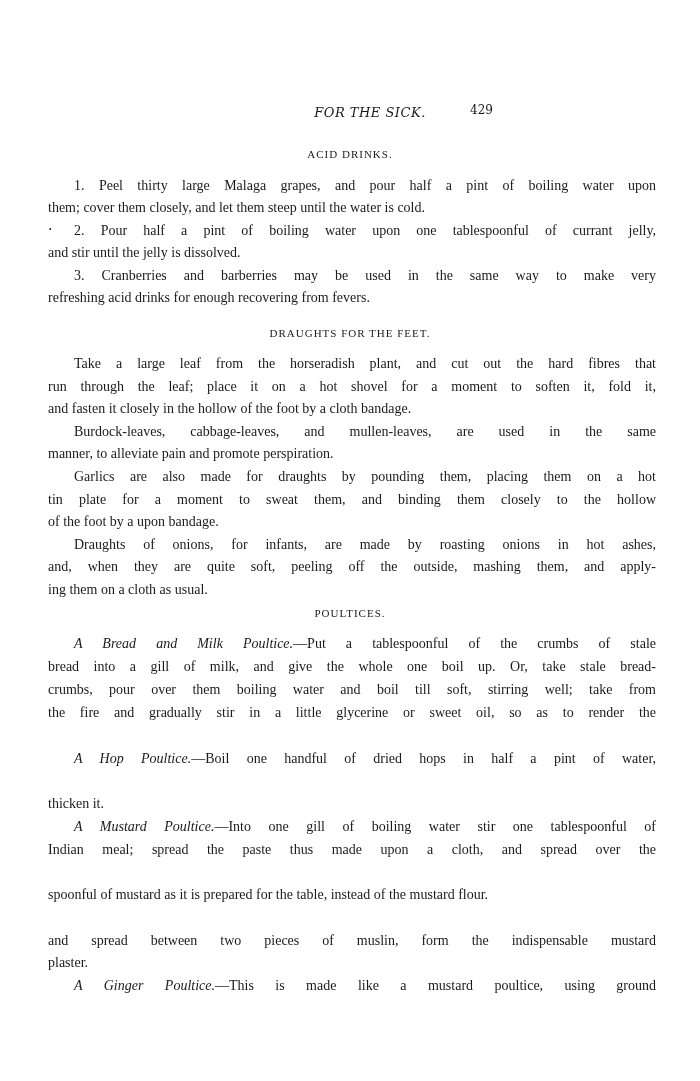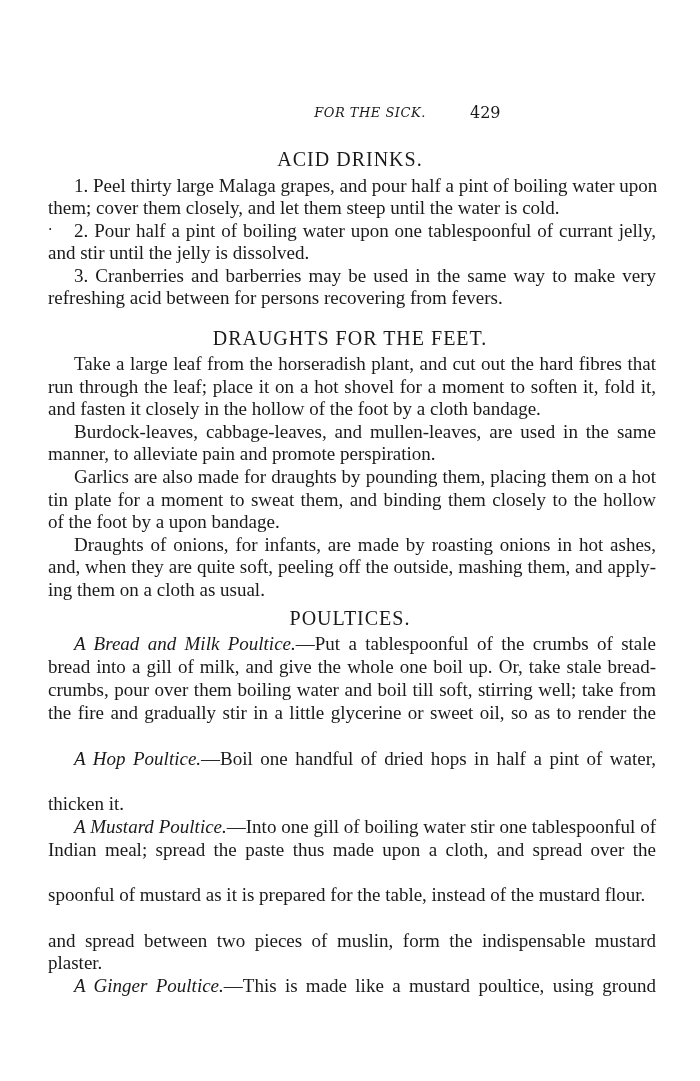--- a/index.html
+++ b/index.html
@@ -2,24 +2,24 @@
 <html><head>
 <meta charset="utf-8">
 <style>
   html, body { margin: 0; padding: 0; background: #ffffff; }
   body { width: 700px; height: 1081px; position: relative; overflow: hidden;
          font-family: "DejaVu Serif", "Liberation Serif", serif; color: #1a1a1a; }
   .page { position: absolute; left: 0; top: 0; width: 700px; height: 1081px; }
   .running-head { position: absolute; top: 105px; left: 0; width: 700px; }
   .rh-title { position: absolute; left: 0; width: 700px; text-align: center;
               font-style: italic; font-size: 13px; letter-spacing: 0.5px; padding-left: 20px; }
-  .rh-page { position: absolute; left: 470px; font-size: 16px; top: -2px; }
+  .rh-page { position: absolute; left: 470px; font-size: 12px; top: -2px; }
   .heading { position: absolute; left: 0; width: 700px; text-align: center;
-             font-family: "Liberation Serif", serif; font-size: 20px; letter-spacing: 1px; }
-  .line { position: absolute; left: 48px; width: 608px; font-size: 19px;
+             font-family: "Liberation Serif", serif; font-size: 11px; letter-spacing: 1px; }
+  .line { position: absolute; left: 48px; width: 608px; font-size: 14px;
           white-space: nowrap; text-align: justify; text-align-last: justify;
           font-family: "Liberation Serif", serif; line-height: 20px; }
   .line.last { text-align-last: left; }
   .line.indent { left: 74px; width: 582px; }
   .it { font-style: italic; }
   .stray-dot { position: absolute; left: 48px; font-size: 14px; }
 </style>
 </head>
 <body>
 
@@ -30,21 +30,21 @@
     <span class="rh-page">429</span>
   </div>
 
   <div class="heading" style="top:148px">ACID DRINKS.</div>
   <div class="line indent" style="top:176px">1. Peel thirty large Malaga grapes, and pour half a pint of boiling water upon</div>
   <div class="line last" style="top:198px">them; cover them closely, and let them steep until the water is cold.</div>
   <span class="stray-dot" style="top:221px">·</span>
   <div class="line indent" style="top:221px">2. Pour half a pint of boiling water upon one tablespoonful of currant jelly,</div>
   <div class="line last" style="top:243px">and stir until the jelly is  dissolved.</div>
   <div class="line indent" style="top:266px">3. Cranberries and barberries may be used in the same way to make very</div>
-  <div class="line last" style="top:288px">refreshing acid between for persons recovering from fevers.</div>
+  <div class="line last" style="top:288px">refreshing acid drinks for enough recovering from fevers.</div>
 
   <div class="heading" style="top:327px">DRAUGHTS FOR THE FEET.</div>
   <div class="line indent" style="top:354px">Take a large leaf from the horseradish plant, and cut out the hard fibres that</div>
   <div class="line" style="top:377px">run through the leaf;  place it on a hot shovel for a moment to soften it, fold it,</div>
   <div class="line last" style="top:399px">and fasten it closely in the hollow of the foot by a cloth bandage.</div>
   <div class="line indent" style="top:422px">Burdock-leaves, cabbage-leaves, and mullen-leaves, are used in the same</div>
   <div class="line last" style="top:444px">manner, to alleviate pain and promote perspiration.</div>
   <div class="line indent" style="top:467px">Garlics are also made for draughts by pounding them, placing them on a hot</div>
   <div class="line" style="top:490px">tin plate for a moment to sweat them, and binding them closely to the hollow</div>
   <div class="line last" style="top:512px">of the foot by a upon bandage.</div>

